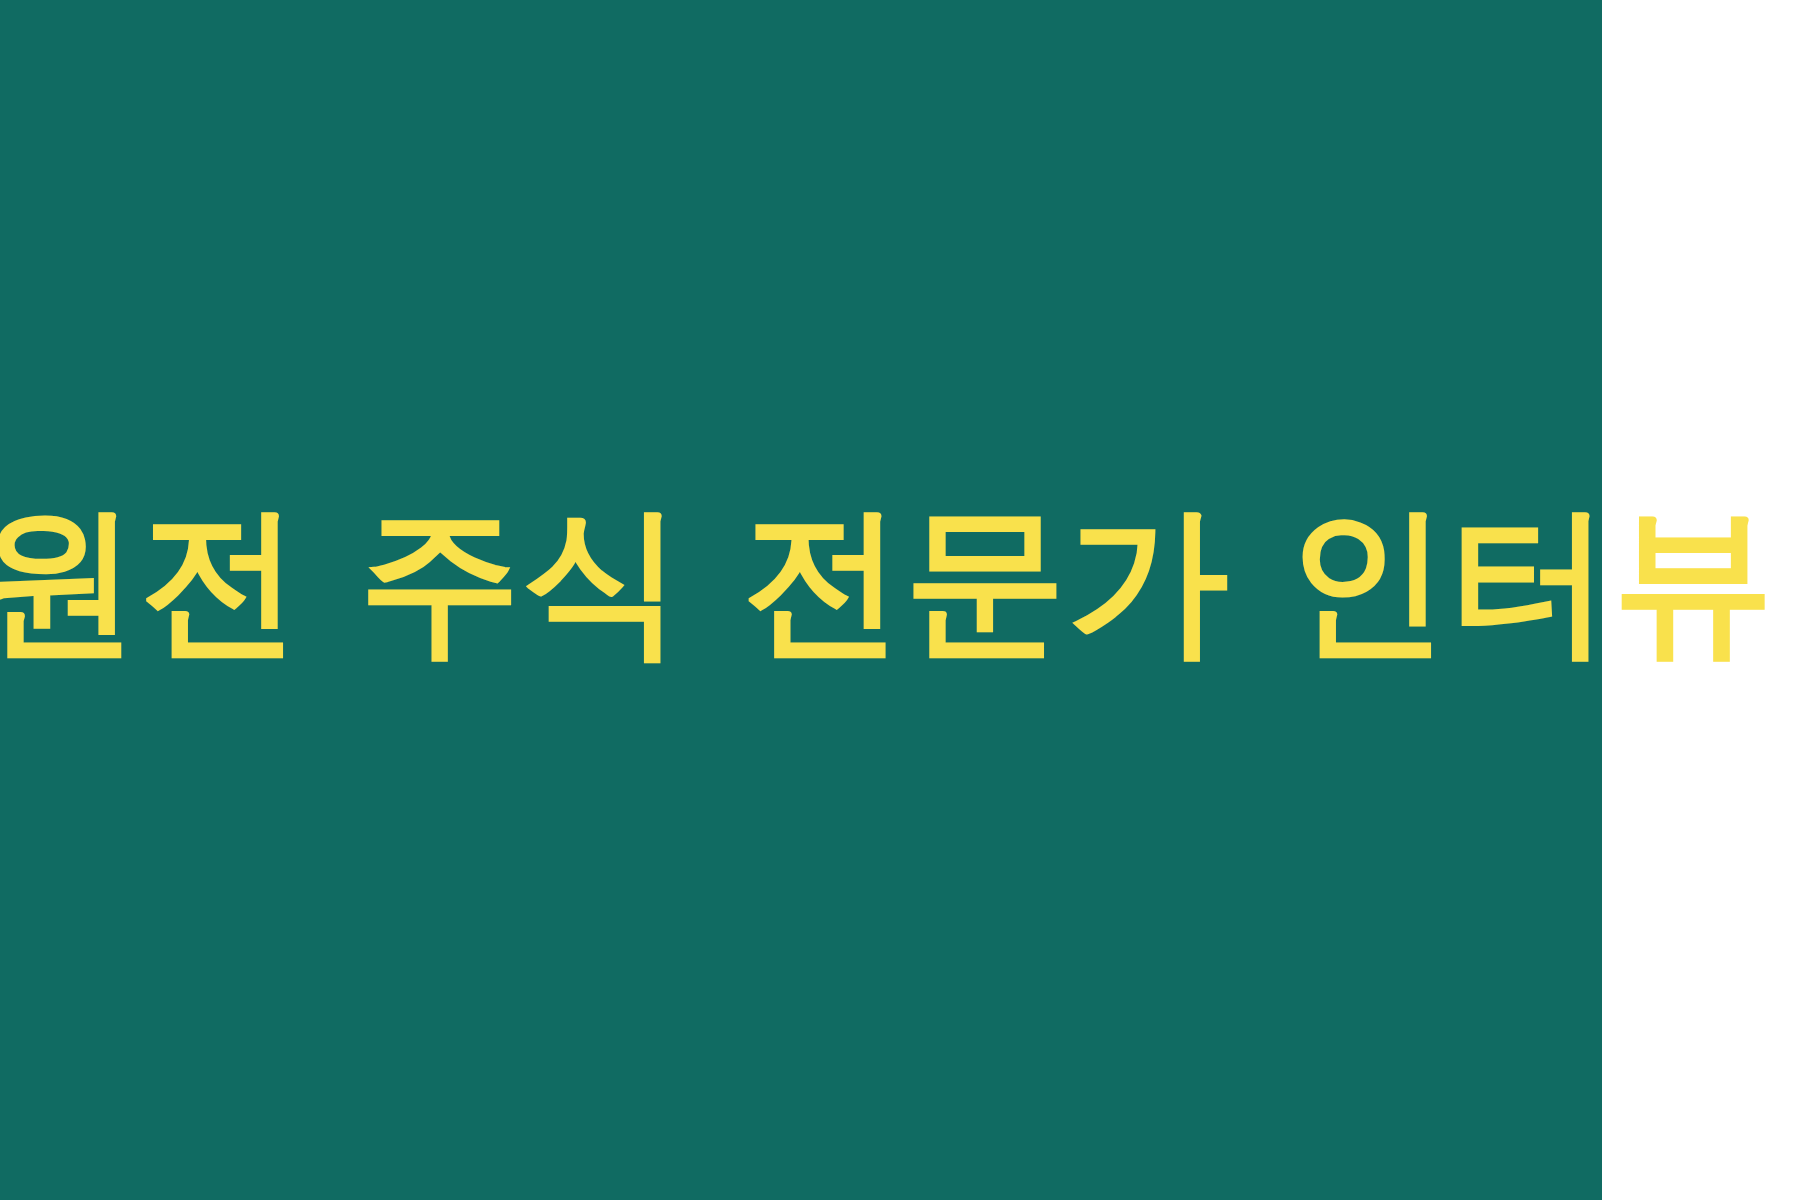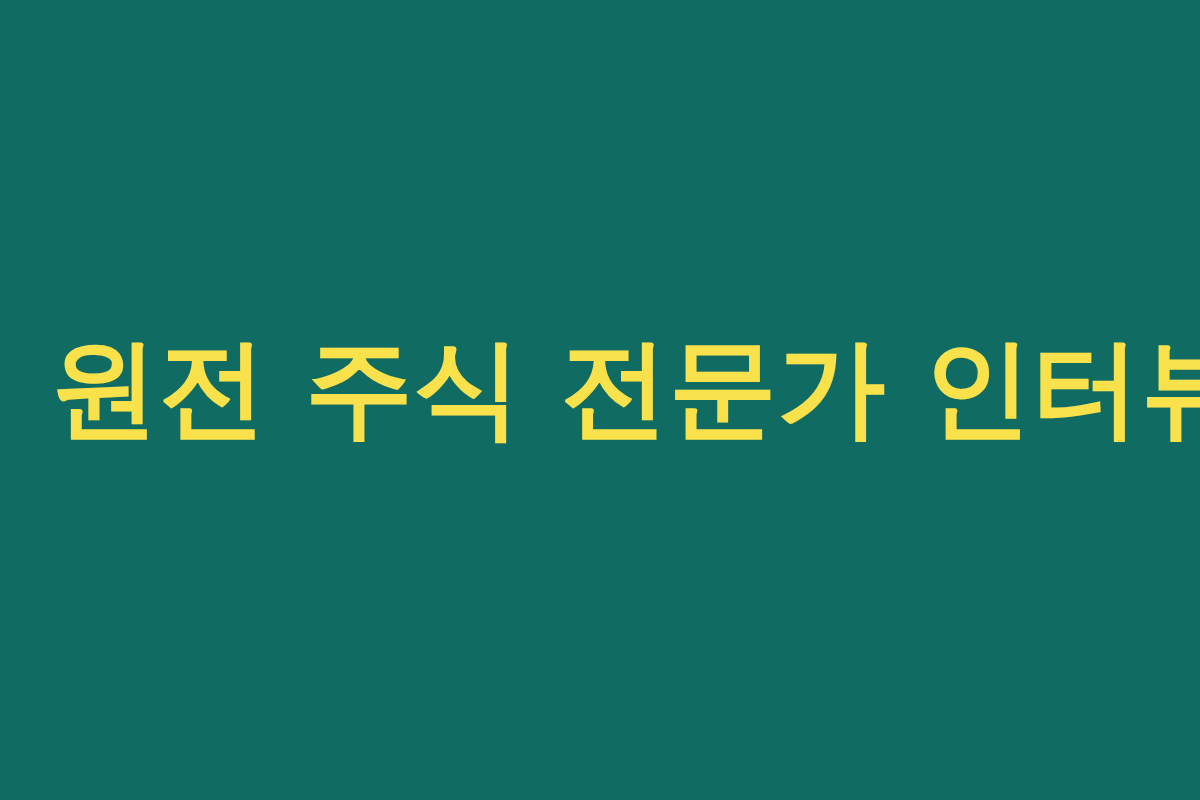--- a/index.html
+++ b/index.html
@@ -10,21 +10,21 @@
   body {
     width: 1200px;
     height: 800px;
     overflow: hidden;
     font-family: "DejaVu Sans", sans-serif;
   }
 
   .thumbnail-card {
     position: relative;
     box-sizing: border-box;
-    width: 1200px;
+    width: 1068px;
     height: 800px;
     background: #106B62;
     display: flex;
     align-items: center;
     justify-content: center;
   }
 
   .headline-block {
     width: 1100px;
     text-align: center;

